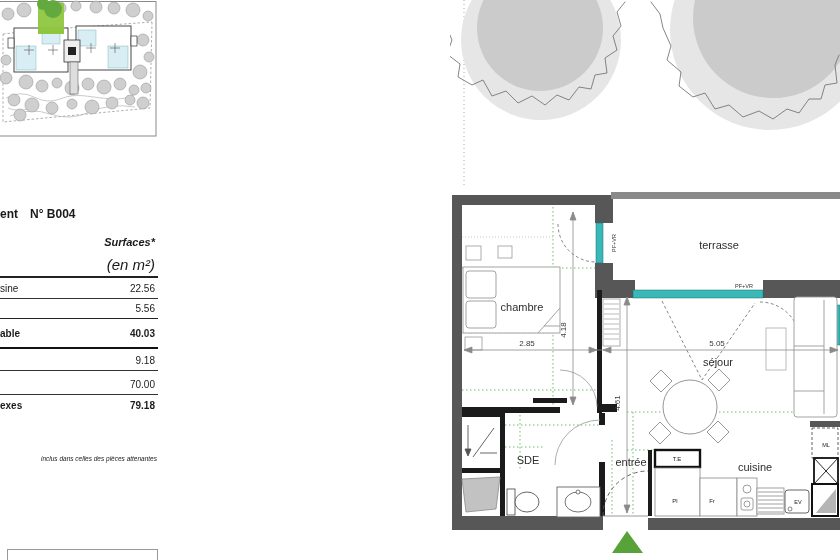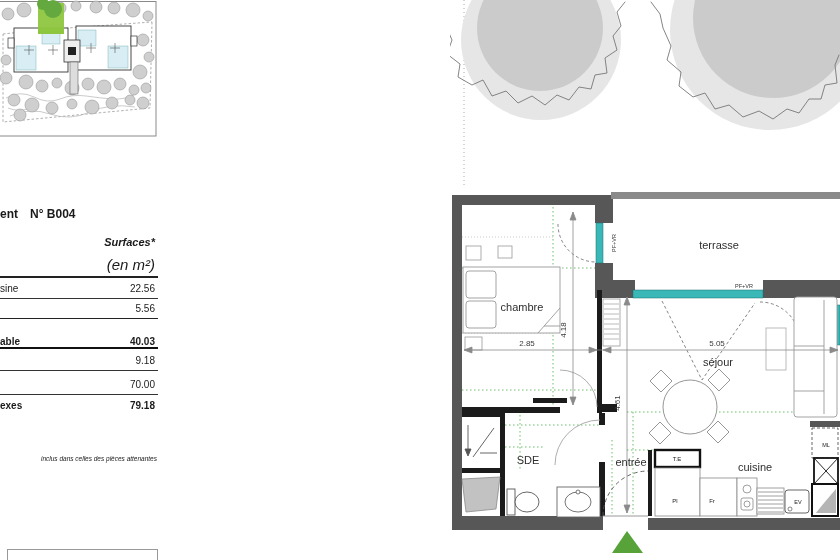--- a/index.html
+++ b/index.html
@@ -10,21 +10,21 @@
   #area-table { position:absolute; left:0; top:205px; width:158px; color:#1a1a1a; }
   .tbl-title { position:absolute; top:2px; left:0; font-size:12px; font-weight:bold; white-space:nowrap; }
   .tbl-title .unit-no { margin-left:12px; }
   .tbl-colhead { position:absolute; top:31px; right:3px; font-size:11px; font-weight:bold;font-style:italic; }
   .tbl-colsub  { position:absolute; top:51px; right:3px; font-size:15px; font-style:italic; }
   .tbl-rows { position:absolute; top:71px; left:0; width:158px; border-top:2px solid #222; }
   .trow { display:flex; justify-content:space-between; align-items:flex-end;
           font-size:10px; padding:0 3px 4px 0; border-bottom:1px solid #333; }
   .trow .rl { white-space:nowrap; }
   .trow.h21{height:21px} .trow.h26{height:26px} .trow.h20{height:20px; border-bottom:1.5px solid #222;}
-  .trow.h30{height:30px; border-bottom:2.5px solid #111; font-weight:bold; align-items:flex-end; padding-bottom:0;}
+  .trow.h30{height:30px; border-bottom:2.5px solid #111; font-weight:bold; align-items:center; padding-bottom:0;}
   .trow.h35{height:22px} .trow.h24{height:24px}
   .trow.h23{height:23px; border-bottom:none; font-weight:bold; align-items:flex-start; padding-top:5px;}
   .tbl-foot { position:absolute; top:250px; right:1px; width:158px; font-size:6.5px;
               font-style:italic; text-align:right; white-space:nowrap; color:#222; }
   #bottom-box { position:absolute; left:7px; top:549px; width:151px; height:11px;
                 border:1px solid #999; border-bottom:none; background:#fff; }
 
   svg text { font-family:"Liberation Sans", sans-serif; }
   .room-lbl { font-size:11px; fill:#2e2e2e; }
   .dim-lbl  { font-size:8px;  fill:#3a3a3a; }

